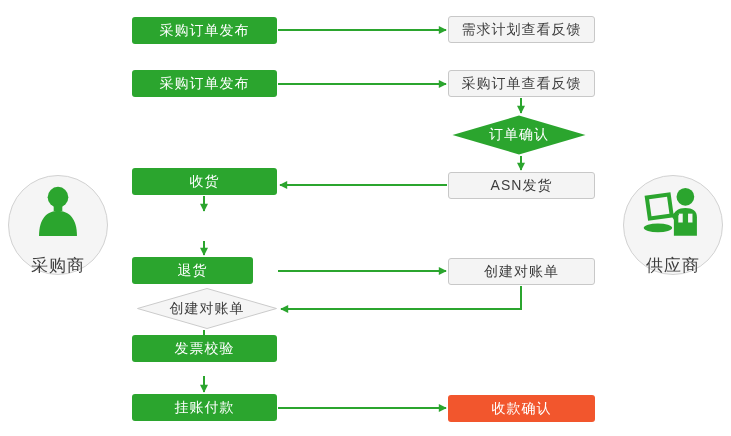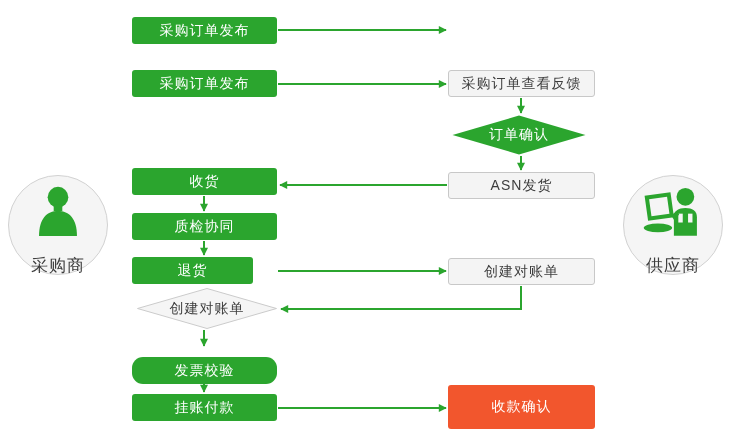--- a/index.html
+++ b/index.html
@@ -37,27 +37,27 @@
     display:flex;flex-direction:column;align-items:center;justify-content:flex-start;
   }
   .actor .icon{margin-top:10px;height:52px;display:flex;align-items:center;justify-content:center;}
   .actor .actor-label{font-size:17px;color:var(--text-dark);letter-spacing:1px;margin-top:18px;}
   
   .n-demand-pub   {left:132px;top:17px; width:145px;height:27px;}
   .n-po-pub       {left:132px;top:70px; width:145px;height:27px;}
   .n-receive      {left:132px;top:168px;width:145px;height:27px;}
   .n-quality      {left:132px;top:213px;width:145px;height:27px;}
   .n-return       {left:132px;top:257px;width:121px;height:27px;}
-  .n-invoice      {left:132px;top:357px;width:145px;height:27px;border-radius:11px;}
+  .n-invoice      {left:132px;top:335px;width:145px;height:27px;}
   .n-payment      {left:132px;top:394px;width:145px;height:27px;}
   .n-demand-fb    {left:448px;top:16px; width:147px;height:27px;}
   .n-po-fb        {left:448px;top:70px; width:147px;height:27px;}
   .n-asn          {left:448px;top:172px;width:147px;height:27px;}
   .n-statement    {left:448px;top:258px;width:147px;height:27px;}
-  .n-collect      {left:448px;top:385px;width:147px;height:44px;align-items:center;}
+  .n-collect      {left:448px;top:395px;width:147px;height:27px;align-items:center;}
   .d-order-confirm{left:452px;top:115px;width:134px;height:40px;}
   .d-recon-confirm{left:137px;top:288px;width:140px;height:41px;}
   .actor-buyer    {left:8px;  top:175px;}
   .actor-supplier {left:623px;top:175px;}
 </style>
 </head>
 <body>
 
 <div class="stage">
 
@@ -109,39 +109,39 @@
 
   <div class="node green n-demand-pub">
     <span>采购订单发布</span>
   </div>
   <div class="node green n-po-pub">
     <span>采购订单发布</span>
   </div>
   <div class="node green n-receive">
     <span>收货</span>
   </div>
-  <div class="node green n-quality">
-    <span>质检协同</span>
-  </div>
   <div class="node green n-return">
     <span>退货</span>
   </div>
   <div class="diamond gray-d d-recon-confirm">
     <svg viewBox="0 0 140 41" preserveAspectRatio="none">
       <polygon points="70,0.5 139.5,20.5 70,40.5 0.5,20.5"></polygon>
     </svg>
     <span class="lbl">创建对账单</span>
   </div>
   <div class="node green n-invoice">
     <span>发票校验</span>
   </div>
   <div class="node green n-payment">
     <span>挂账付款</span>
   </div>
 
+  <div class="node plain n-demand-fb">
+    <span>需求计划查看反馈</span>
+  </div>
   <div class="node plain n-po-fb">
     <span>采购订单查看反馈</span>
   </div>
   <div class="diamond green-d d-order-confirm">
     <svg viewBox="0 0 134 40" preserveAspectRatio="none">
       <polygon points="67,0.5 133.5,20 67,39.5 0.5,20"></polygon>
     </svg>
     <span class="lbl">订单确认</span>
   </div>
   <div class="node plain n-asn">

